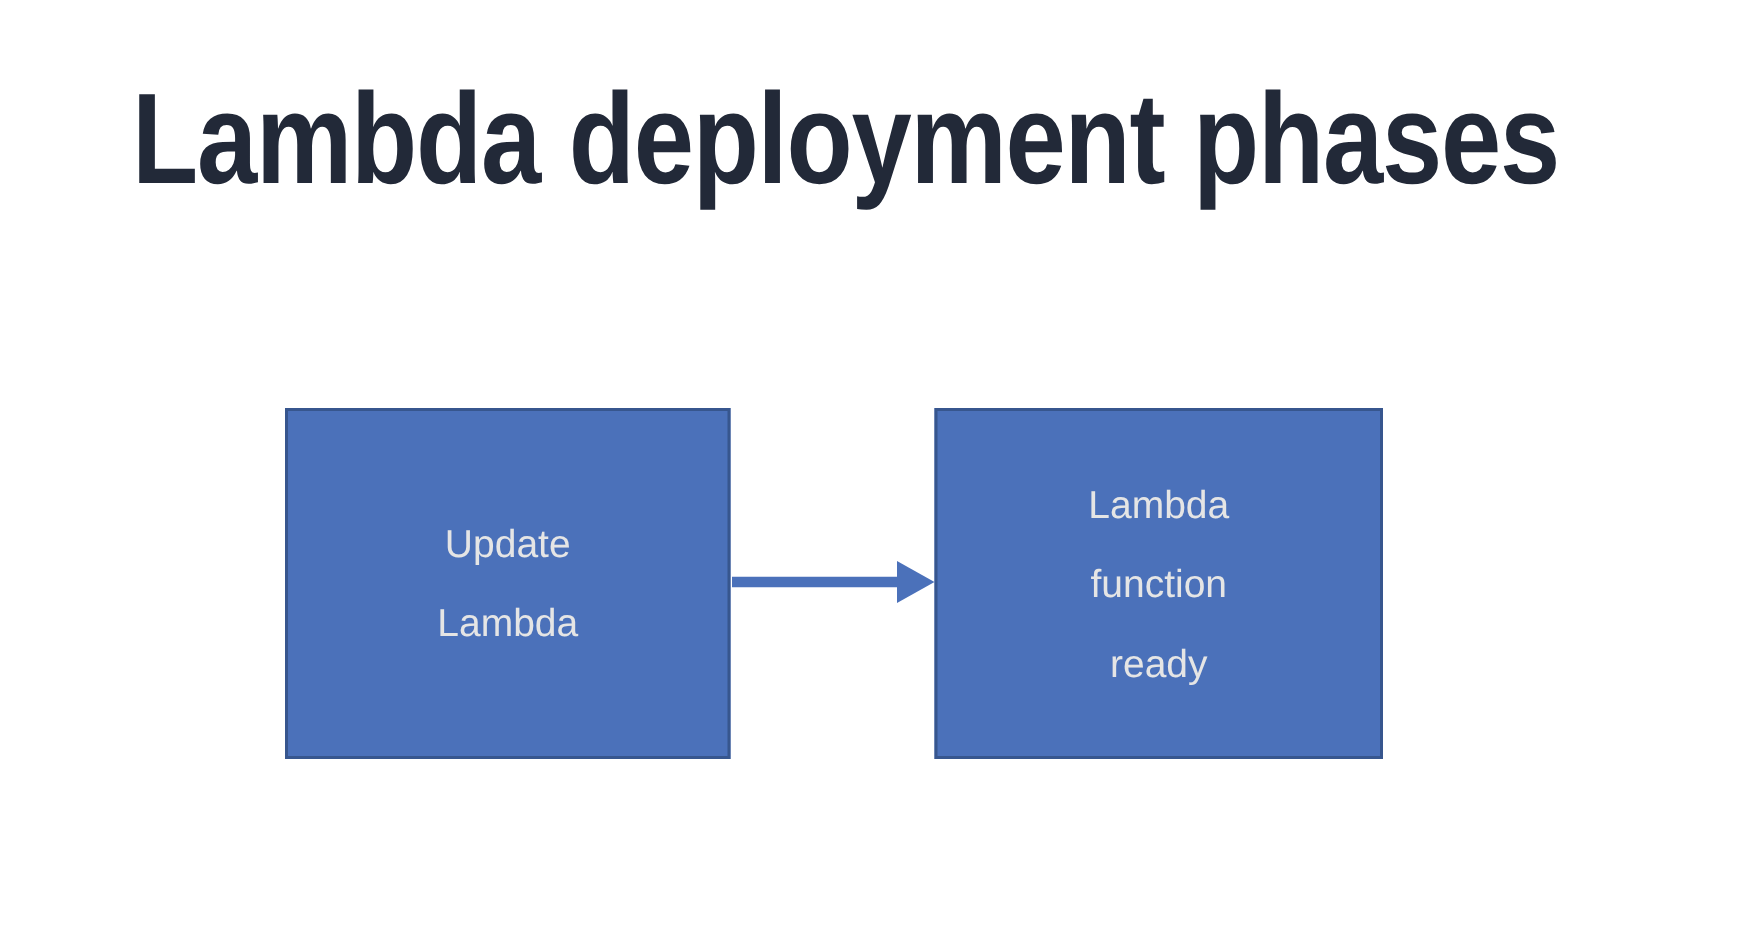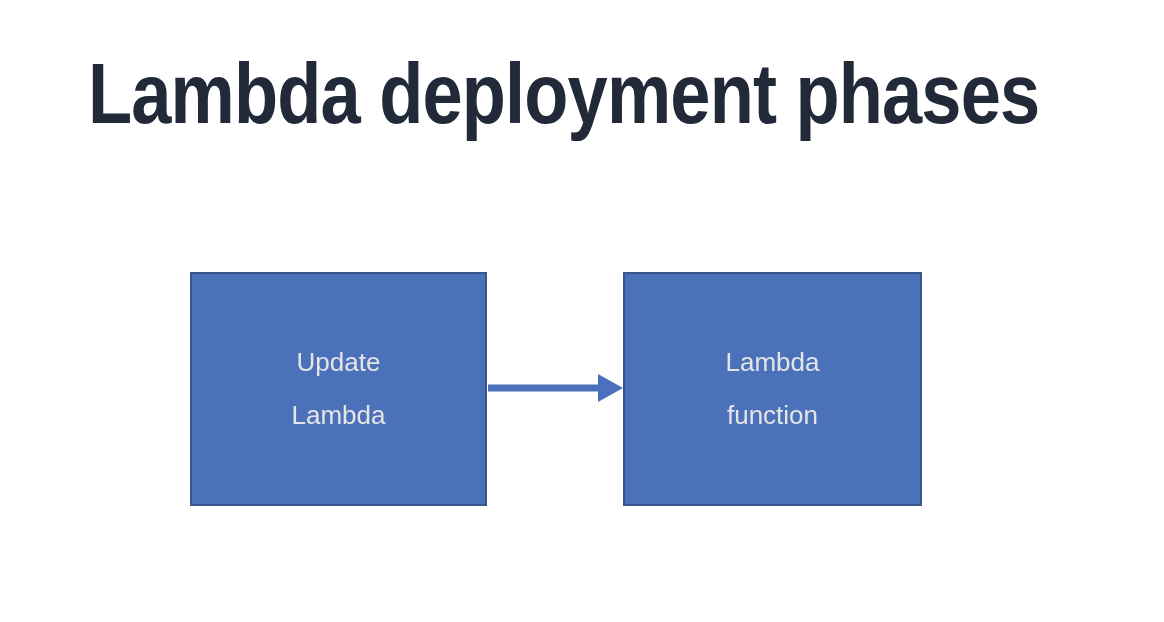--- a/index.html
+++ b/index.html
@@ -70,13 +70,14 @@
 </div>
 
 <svg class="arrow-svg" viewBox="0 0 137 38" aria-hidden="true">
   <line x1="1" y1="19" x2="114" y2="19" stroke="#4b71ba" stroke-width="7"></line>
   <polygon points="111,5 136,19 111,33" fill="#4b71ba"></polygon>
 </svg>
 
 <div class="flow-box" id="box-right">
   <span class="line">Lambda</span>
   <span class="line">function</span>
+  <span class="line">ready</span>
 </div>
 
 </body></html>

